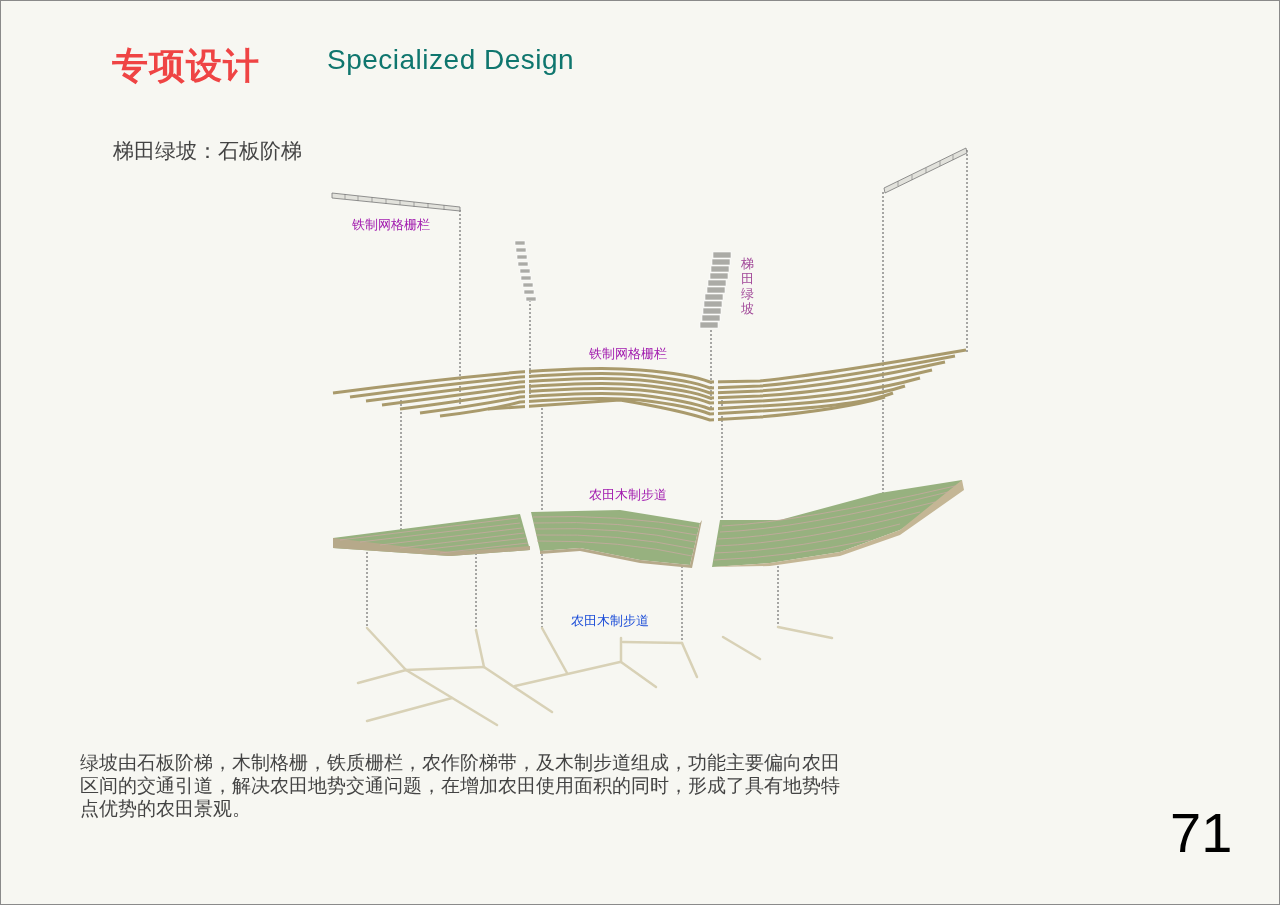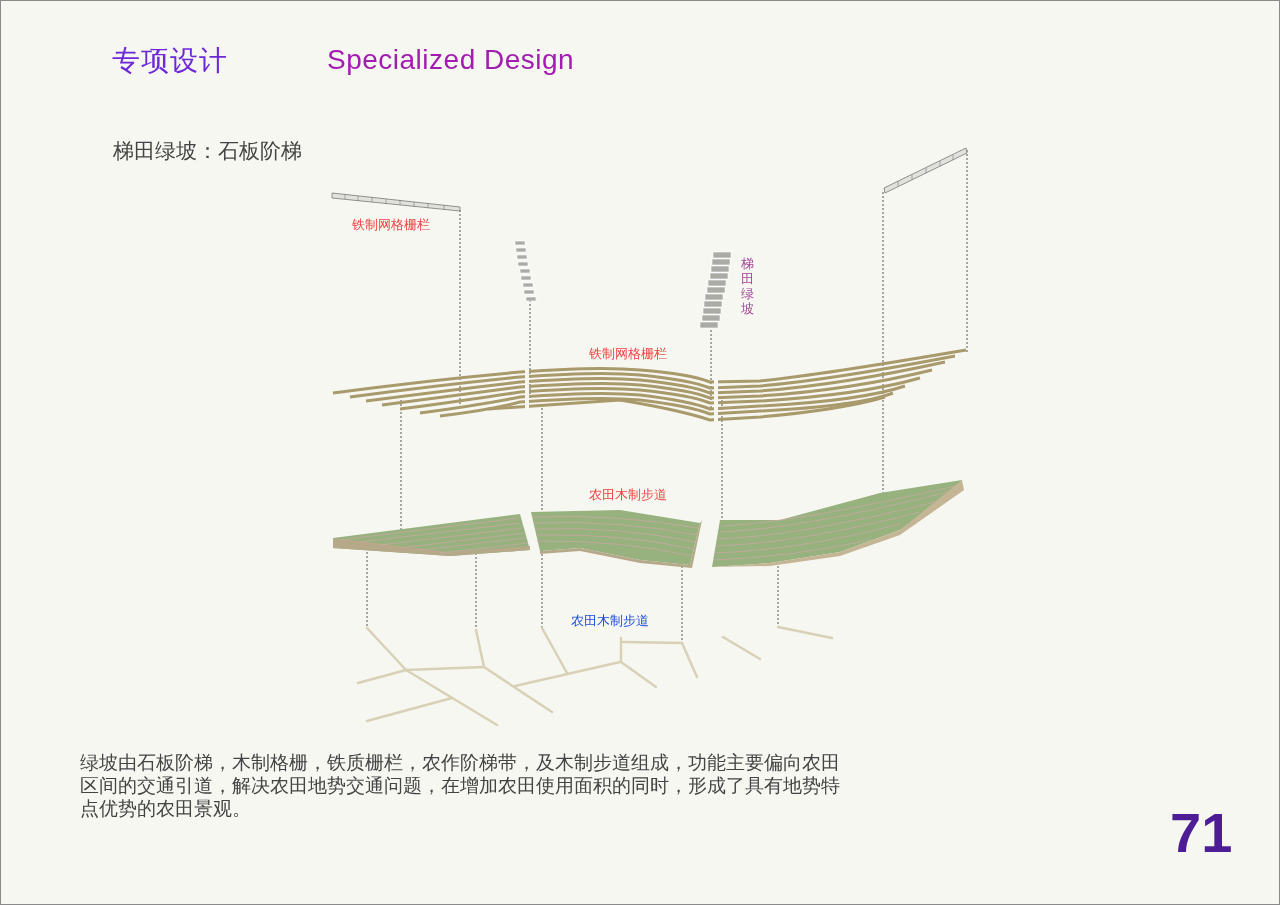--- a/index.html
+++ b/index.html
@@ -1,24 +1,24 @@
 <!DOCTYPE html>
 <html><head>
 <meta charset="utf-8">
 <style>
   html, body { margin:0; padding:0; }
   body { width:1280px; height:905px; background:#f7f7f2; position:relative; overflow:hidden; font-family:"DejaVu Sans", sans-serif; }
   .frame { position:absolute; left:0; top:0; width:1278px; height:903px; border:1px solid #8a8a8a; }
-  .title-cn { position:absolute; left:112px; top:42px; font-size:28px; color:#6d28d9; font-weight:400; letter-spacing:1px; }
-  .title-en { position:absolute; left:327px; top:44px; font-size:28px; color:#a21caf; font-family:"Liberation Sans", sans-serif; letter-spacing:0.5px; }
+  .title-cn { position:absolute; left:112px; top:42px; font-size:36px; color:#ef4444; font-weight:700; letter-spacing:1px; }
+  .title-en { position:absolute; left:327px; top:44px; font-size:28px; color:#0f766e; font-family:"Liberation Sans", sans-serif; letter-spacing:0.5px; }
   .subtitle { position:absolute; left:113px; top:137px; font-size:21px; color:#444; }
-  .label { position:absolute; font-size:13px; color:#ef4444; white-space:nowrap; }
+  .label { position:absolute; font-size:13px; color:#a21caf; white-space:nowrap; }
   .label-v { position:absolute; font-size:13px; color:#a24a99; width:14px; line-height:15px; word-break:break-all; }
   .desc { position:absolute; left:80px; top:751px; width:760px; font-size:19px; line-height:23px; color:#444; }
-  .page-num { position:absolute; left:1170px; top:800px; font-size:56px; color:#4c1d95; font-family:"Liberation Sans", sans-serif; font-weight:700; }
+  .page-num { position:absolute; left:1170px; top:800px; font-size:56px; color:#000000; font-family:"Liberation Sans", sans-serif; font-weight:400; }
   svg.diagram { position:absolute; left:0; top:0; }
 </style>
 </head>
 <body>
 
 <div class="frame"></div>
 
 <div class="title-cn">专项设计</div>
 <div class="title-en">Specialized Design</div>
 <div class="subtitle">梯田绿坡：石板阶梯</div>

